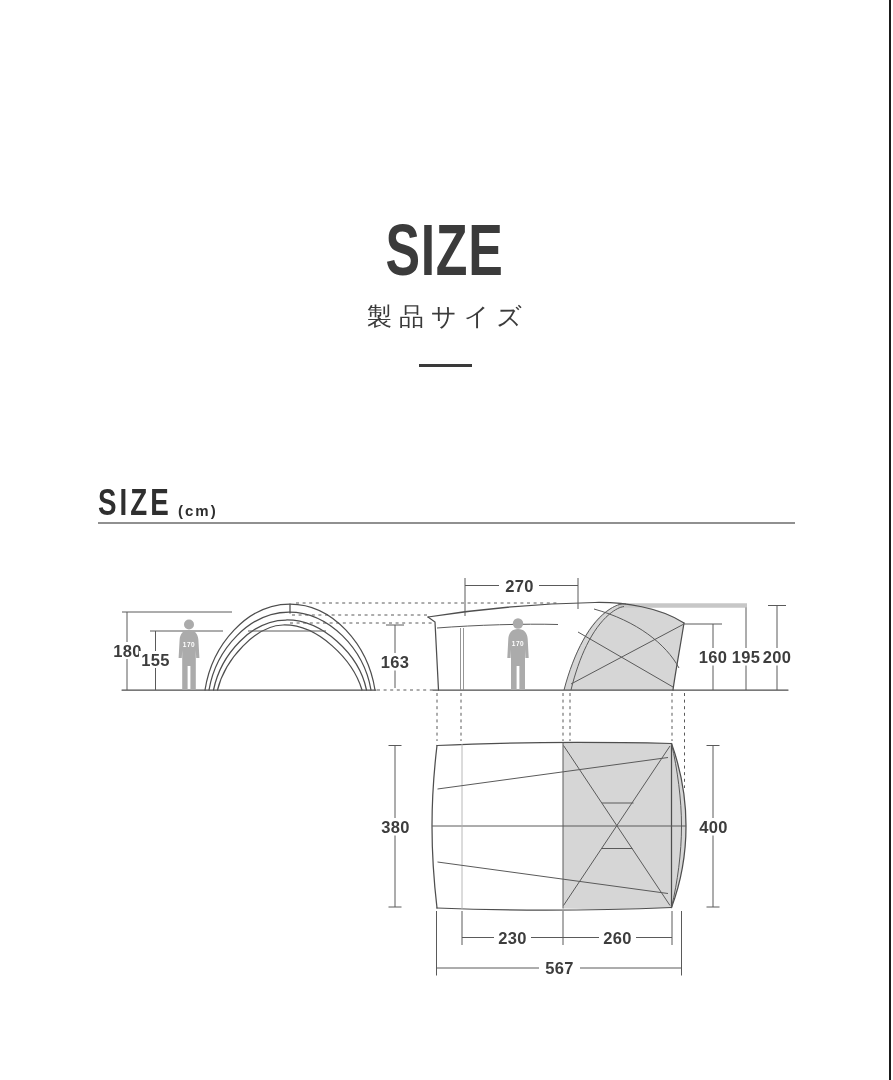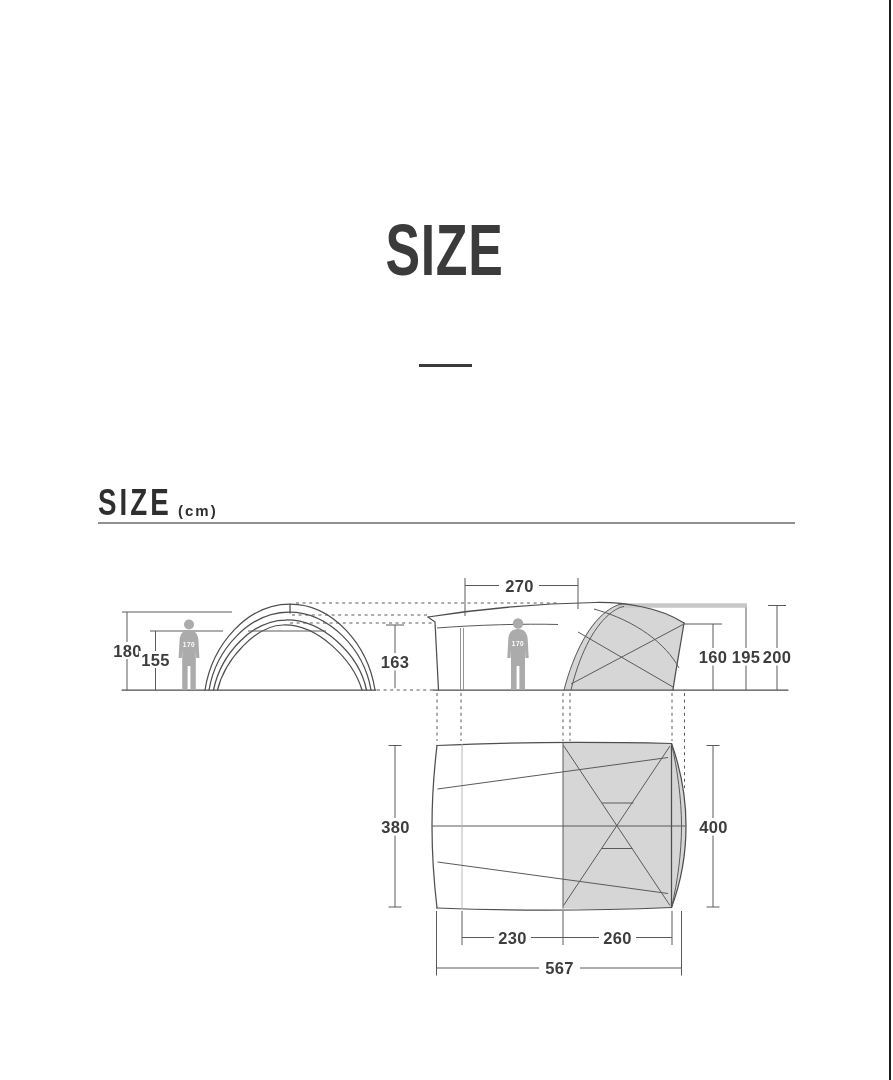--- a/index.html
+++ b/index.html
@@ -34,20 +34,21 @@
   .person{fill:#ababab;}
   text.plabel{font-family:"Liberation Sans",sans-serif;font-size:6.5px;font-weight:700;
       fill:#ffffff;text-anchor:middle;letter-spacing:.5px;}
 </style>
 </head>
 <body>
 
 <div id="page">
 
   <h1 id="main-title">SIZE</h1>
+  <div id="sub-title">製品サイズ</div>
   <div id="title-divider"></div>
 
   <div id="section-head">
     <span id="section-size">SIZE</span>
     <span id="section-unit">(cm)</span>
   </div>
   <div id="section-rule"></div>
 
   <svg id="diagram" viewBox="0 540 893 455" xmlns="http://www.w3.org/2000/svg">
 

